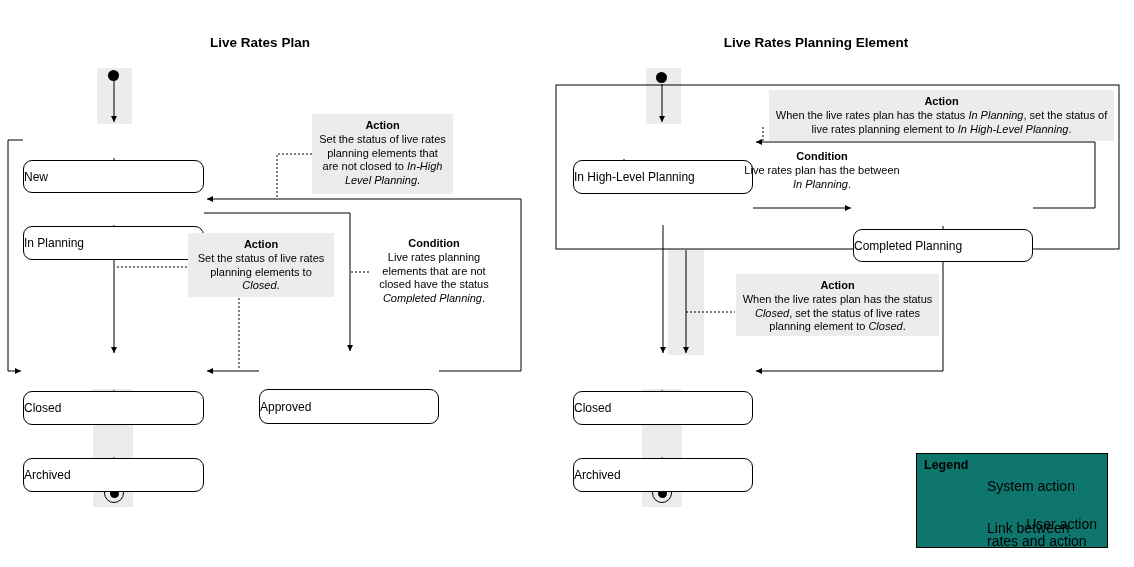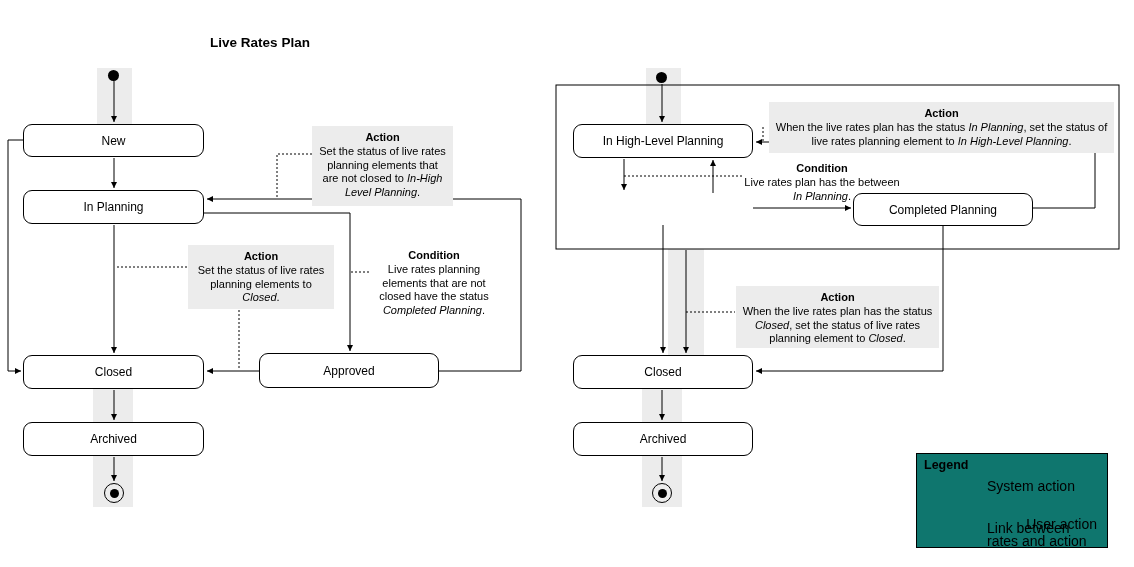--- a/index.html
+++ b/index.html
@@ -2,24 +2,24 @@
 <html><head>
 <meta charset="utf-8">
 <style>
   html,body{margin:0;padding:0;background:#fff;}
   .canvas{position:relative;width:1134px;height:567px;background:#ffffff;
           font-family:"Liberation Sans",sans-serif;color:#000;overflow:hidden;border-radius:11px;}
   .band{position:absolute;background:#ececec;z-index:0;}
   svg.layer{position:absolute;left:0;top:0;z-index:1;}
   .title{position:absolute;font-size:13.5px;font-weight:bold;text-align:center;z-index:2;}
   .state{position:absolute;box-sizing:border-box;background:#fff;border:1.5px solid #000;
-         border-radius:9px;display:flex;align-items:center;justify-content:center;
-         font-size:12px;z-index:2;}
+         border-radius:9px;display:flex;align-items:center;
+         font-size:12px;z-index:2;margin-top:36px;}
   .note{position:absolute;box-sizing:border-box;font-size:11px;line-height:1.25;
-        text-align:center;z-index:3;margin-top:12px;}
+        text-align:center;z-index:3;}
   .note.gray{background:#ececec;padding:5px 6px;}
   .note .hd{font-weight:bold;display:block;}
   .note i{font-style:italic;}
   .init-dot{position:absolute;width:11px;height:11px;border-radius:50%;background:#000;z-index:2;}
   .final{position:absolute;box-sizing:border-box;width:20px;height:20px;border:1.5px solid #000;
          border-radius:50%;display:flex;align-items:center;justify-content:center;z-index:2;}
   .final .fdot{width:9px;height:9px;border-radius:50%;background:#000;}
   .legend{position:absolute;left:916px;top:453px;width:192px;height:95px;box-sizing:border-box;
           border:1px solid #000;background:#0f766e;z-index:2;}
   .legend .lg-title{position:absolute;left:7px;top:4px;font-size:12.5px;font-weight:bold;}
@@ -78,20 +78,21 @@
       <path d="M239,298 V370"></path>
       <path d="M351,272 H369"></path>
       <path d="M763,127 V141"></path>
       <path d="M624,176 H743"></path>
       <path d="M686,312 H735"></path>
       <path d="M928,529 H956"></path>
     </g>
   </svg>
 
   <div class="title" style="left:140px;top:35px;width:240px;">Live Rates Plan</div>
+  <div class="title" style="left:666px;top:35px;width:300px;">Live Rates Planning Element</div>
 
   <div class="init-dot" style="left:108px;top:70px;"></div>
   <div class="final" style="left:104px;top:483px;">
       <div class="fdot"></div>
     </div>
 
   <div class="state" style="left:23px;top:124px;width:181px;height:33px;">
     <span>New</span>
     </div>
   <div class="state" style="left:23px;top:190px;width:181px;height:34px;">

